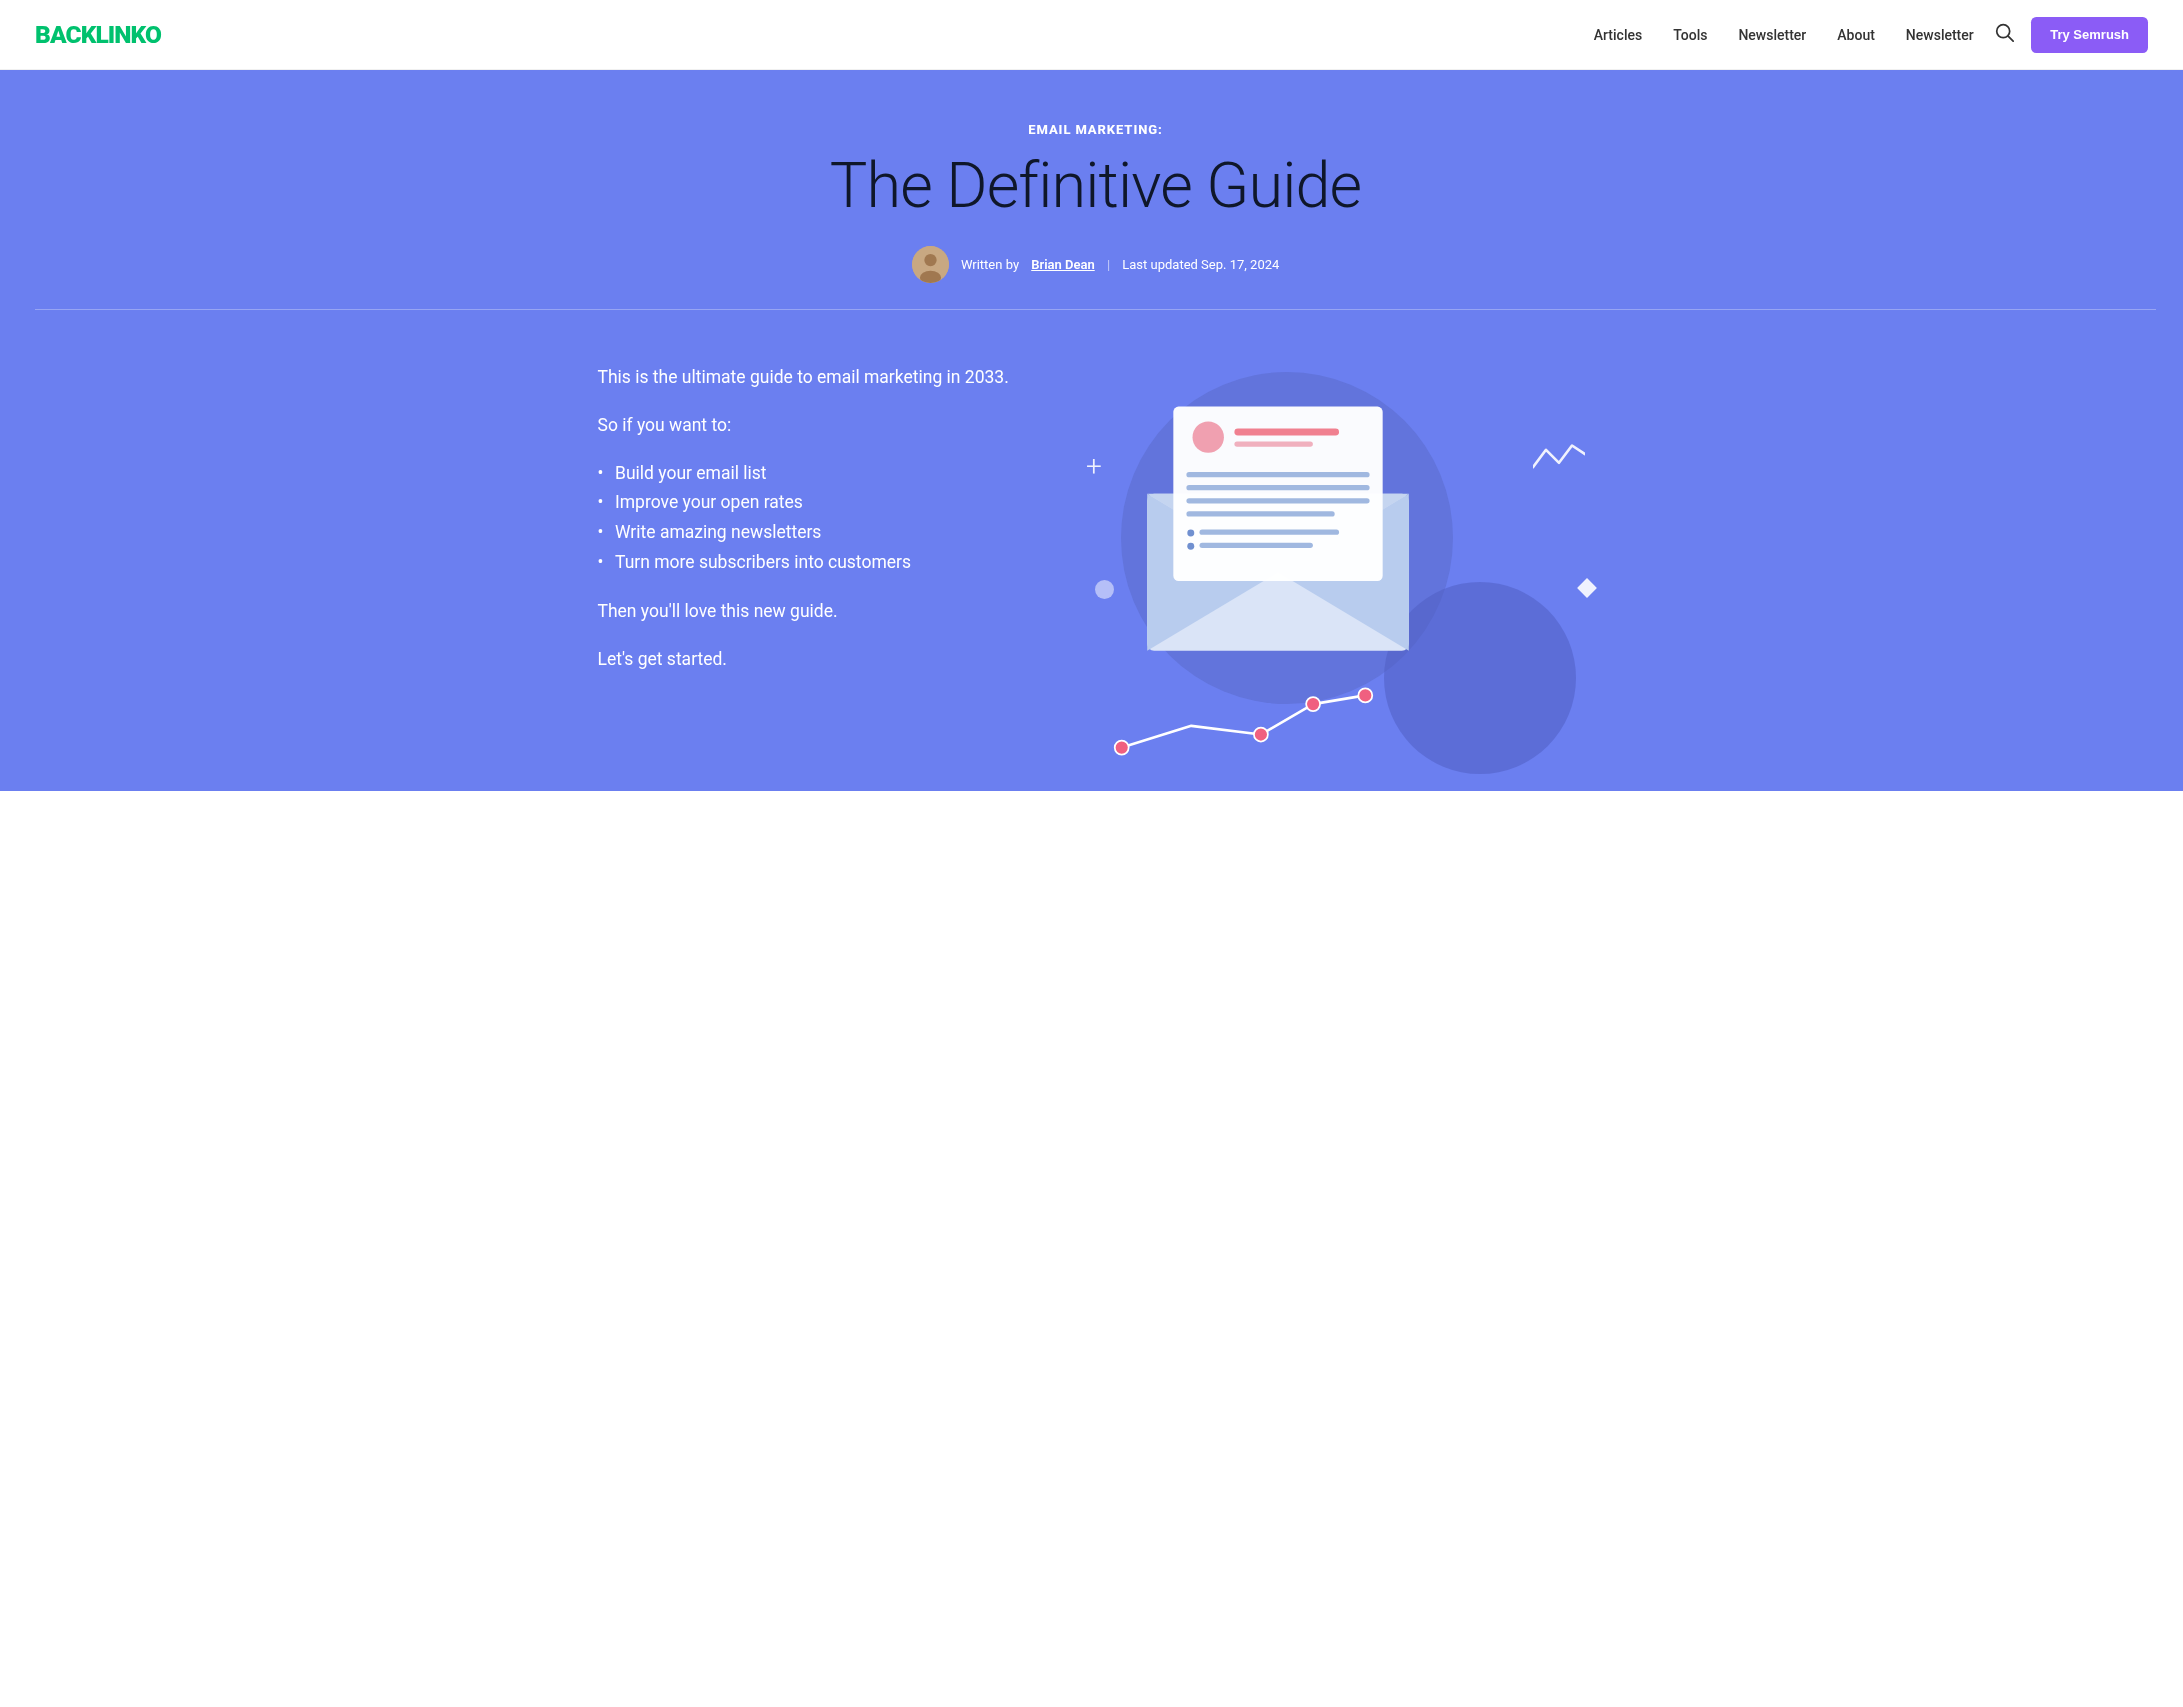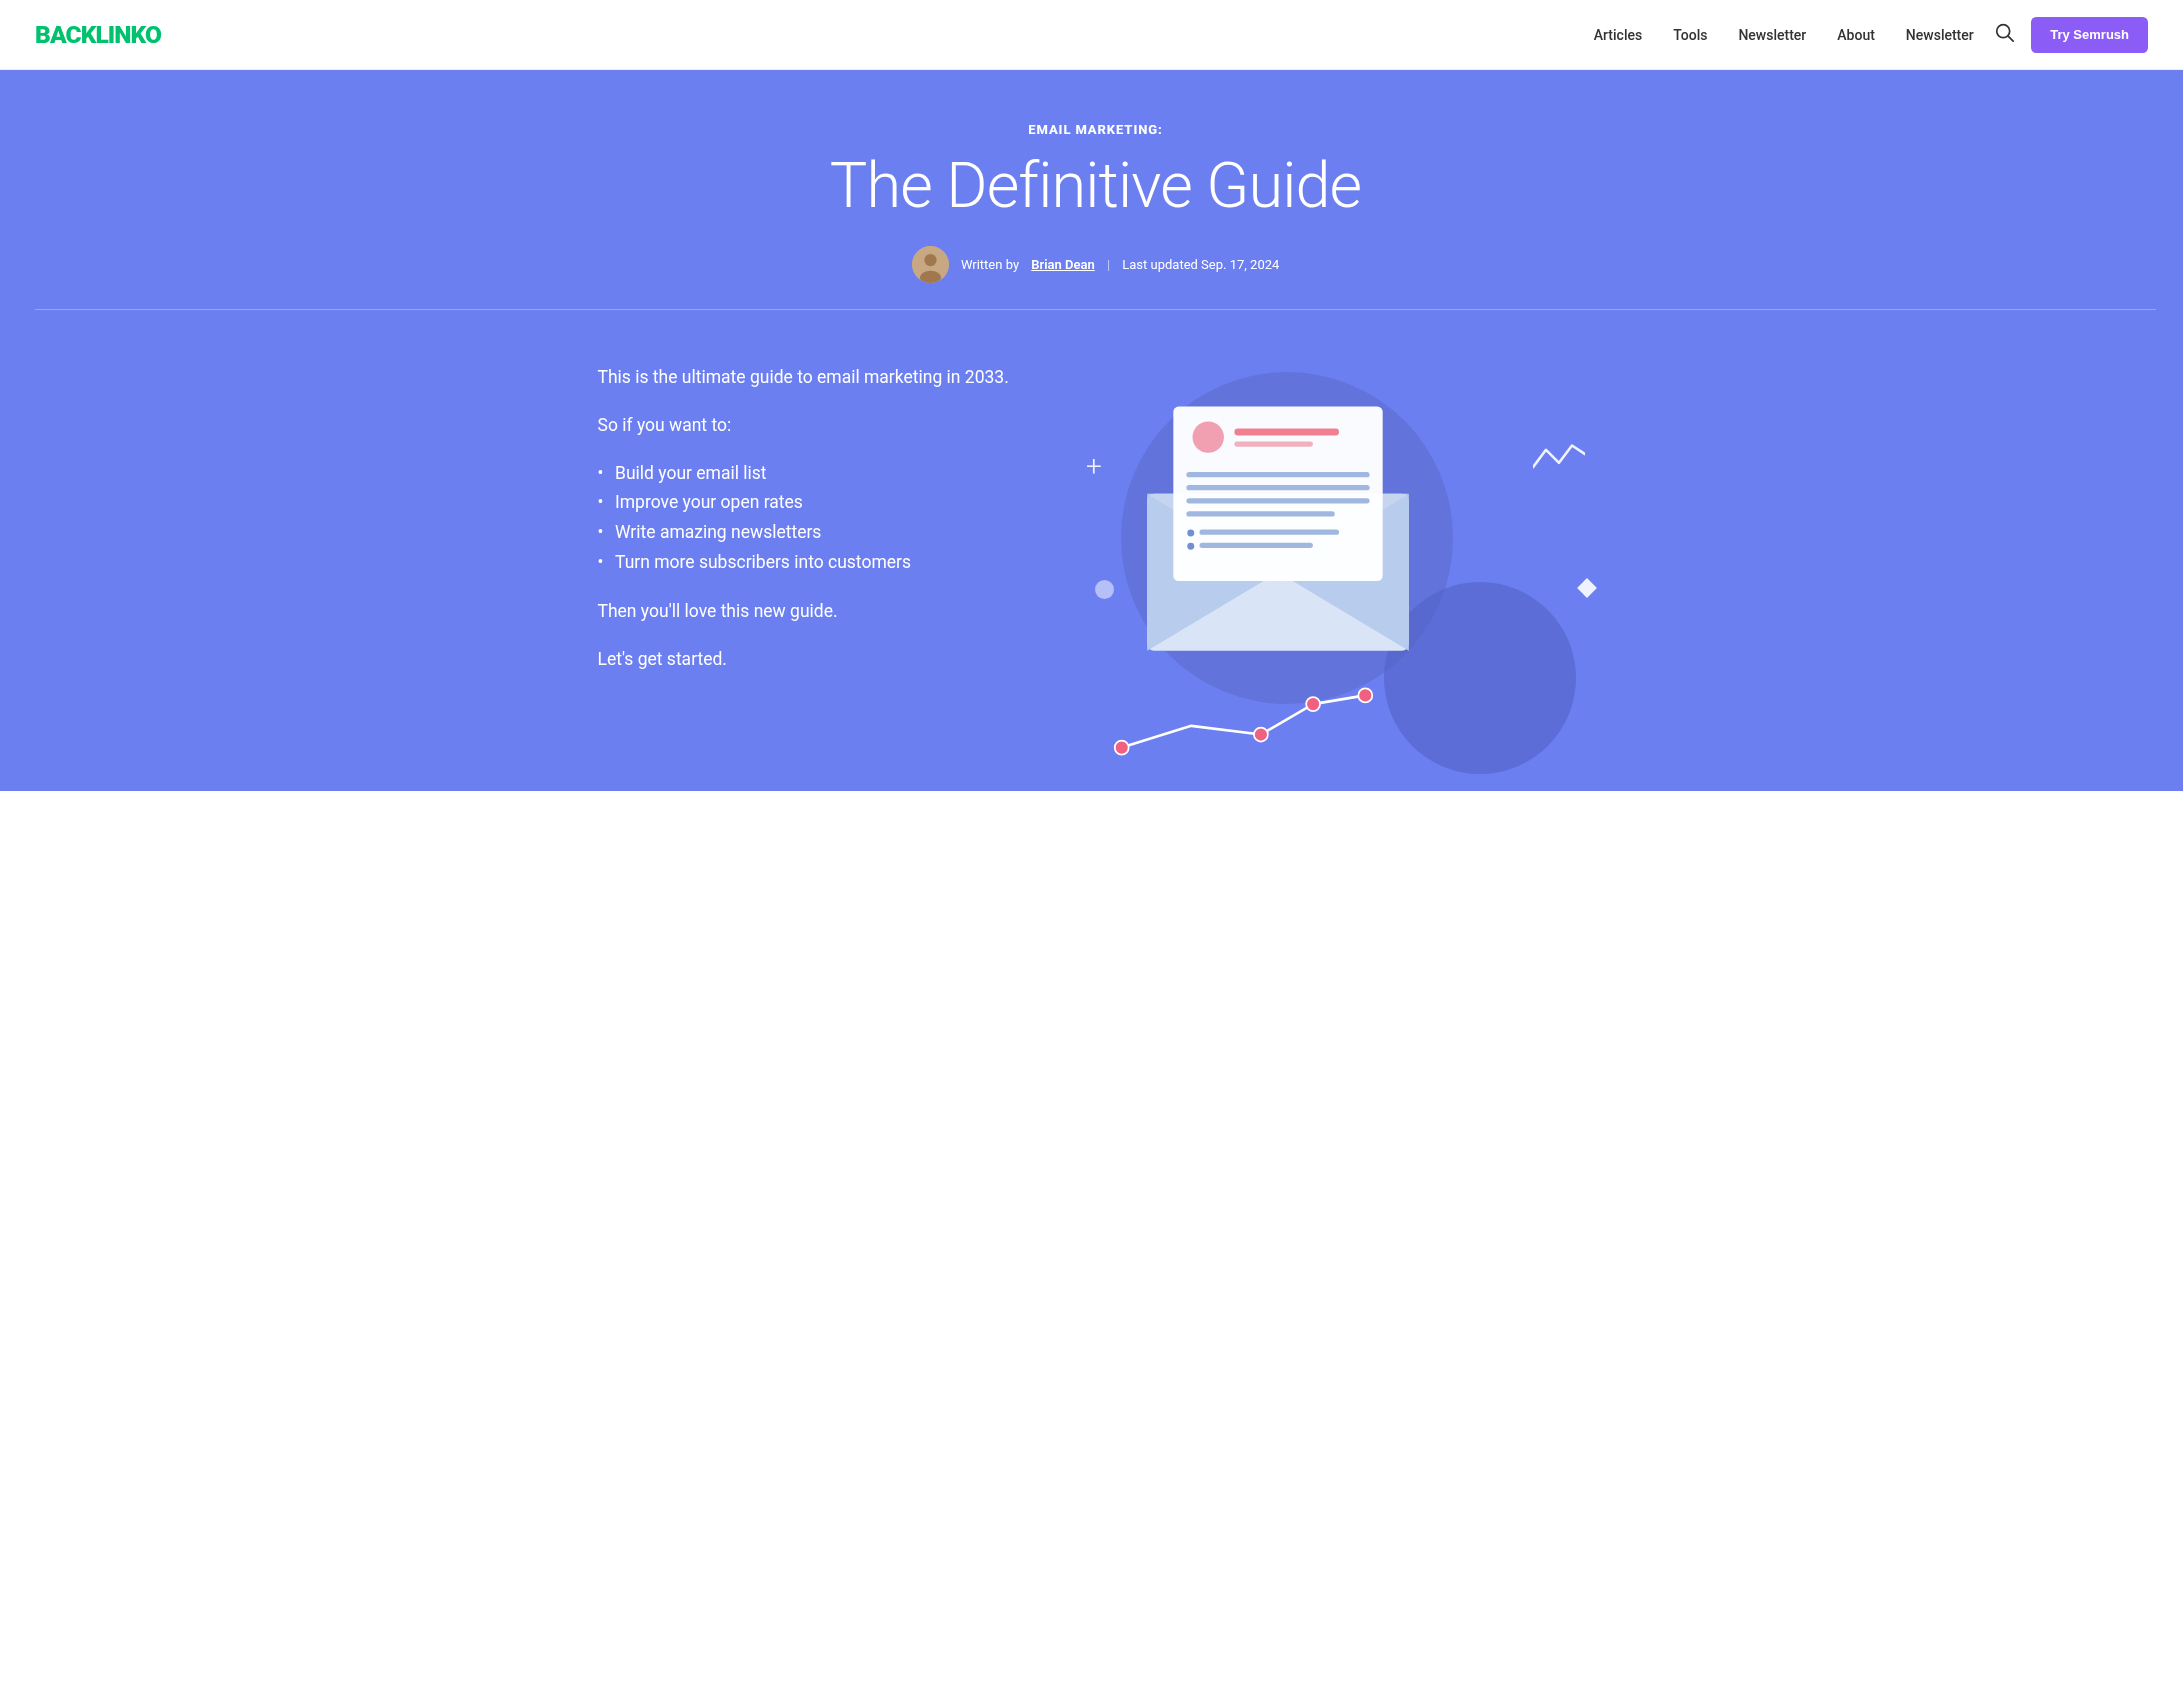--- a/index.html
+++ b/index.html
@@ -85,21 +85,21 @@
     .hero-eyebrow {
       color: #fff;
       font-size: 13px;
       font-weight: 800;
       letter-spacing: 0.9px;
       text-transform: uppercase;
       margin-bottom: 14px;
     }
 
     .hero-title {
-      color: #ffffff;
+      color: #0f172a;
       font-size: 63px;
       font-weight: 300;
       letter-spacing: -0.9px;
       line-height: 1.1;
       margin-bottom: 26px;
     }
 
     .hero-meta {
       display: flex;
       align-items: center;

